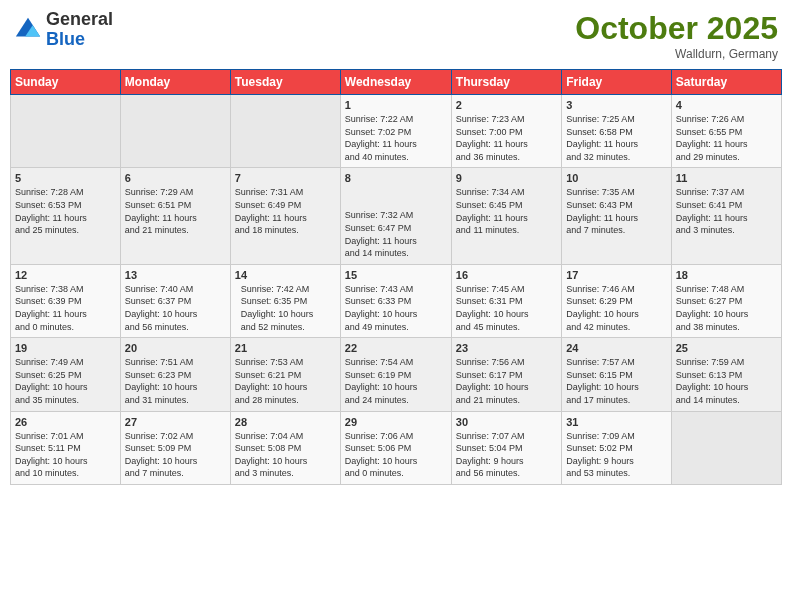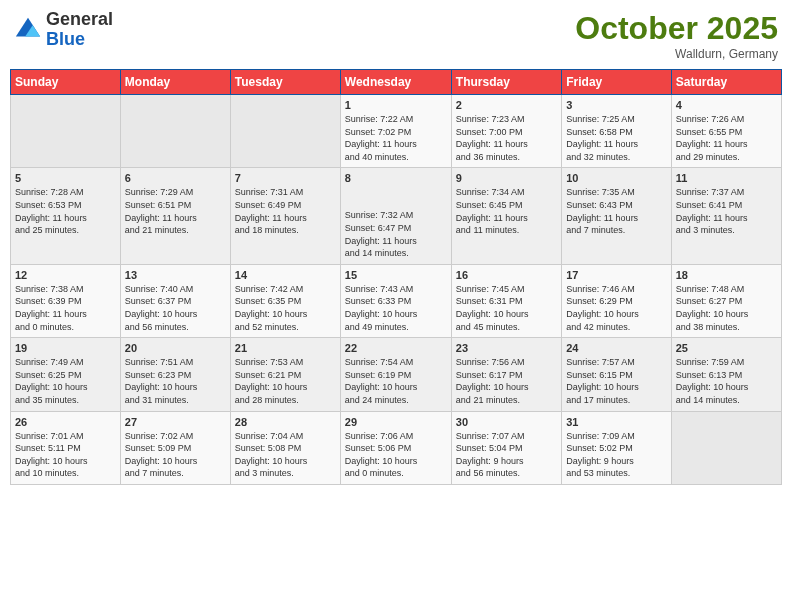--- a/index.html
+++ b/index.html
@@ -216,21 +216,21 @@
         </td>
         <td>
           <span class="day-num">13</span>
           <div class="cell-content" style="white-space: pre-line;">Sunrise: 7:40 AM
 Sunset: 6:37 PM
 Daylight: 10 hours
 and 56 minutes.</div>
         </td>
         <td>
           <span class="day-num">14</span>
-          <div class="cell-content" style="white-space: pre-line;">Sunrise: 7:42 AM
+          <div class="cell-content" style="white-space: pre-line; margin-left: 6px;">Sunrise: 7:42 AM
 Sunset: 6:35 PM
 Daylight: 10 hours
 and 52 minutes.</div>
         </td>
         <td>
           <span class="day-num">15</span>
           <div class="cell-content" style="white-space: pre-line;">Sunrise: 7:43 AM
 Sunset: 6:33 PM
 Daylight: 10 hours
 and 49 minutes.</div>

